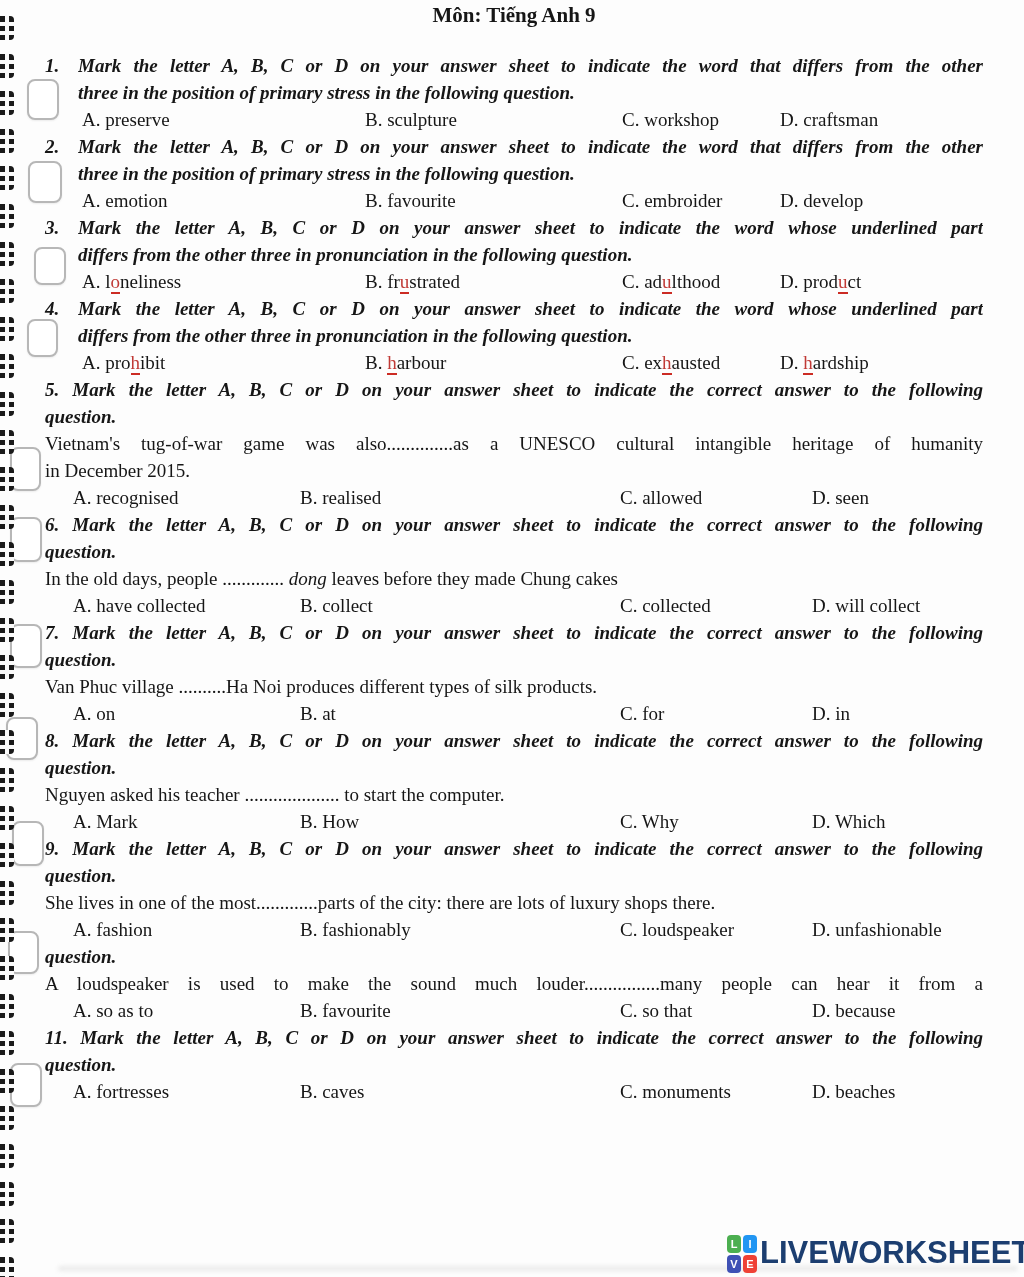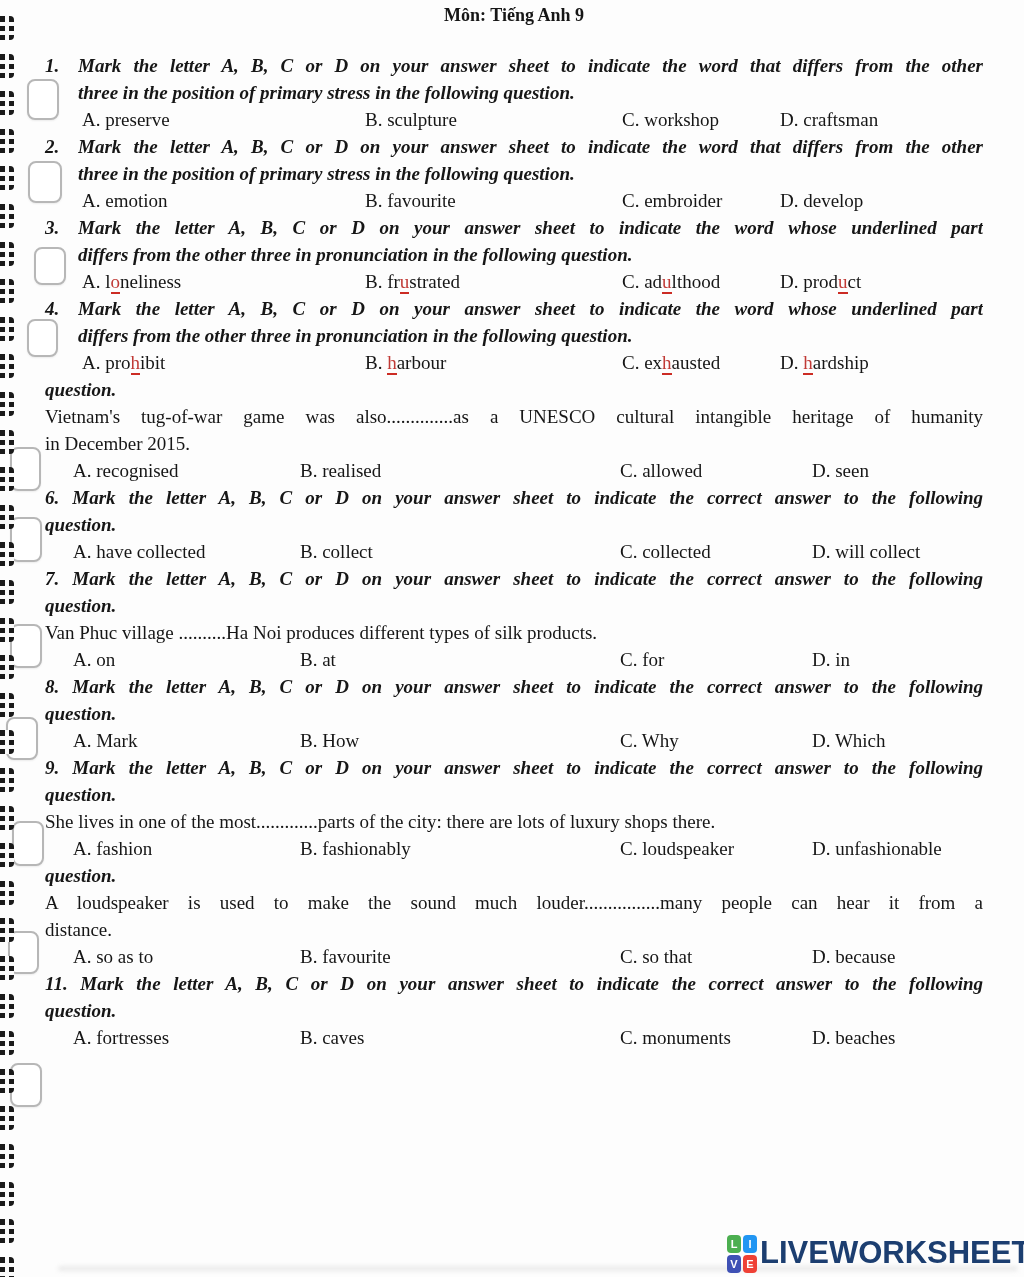--- a/index.html
+++ b/index.html
@@ -3,21 +3,21 @@
 <meta charset="utf-8">
 <style>
   html,body{margin:0;padding:0;}
   body{
     width:1024px;height:1277px;position:relative;overflow:hidden;
     background:#fdfdfd;color:#161616;
     font-family:"Liberation Serif", serif;
   }
   .content{position:absolute;left:45px;top:0;width:938px;}
   .title{
-    text-align:center;font-weight:bold;font-size:18px;line-height:24px;
+    text-align:center;font-weight:bold;font-size:21px;line-height:24px;
     margin:3px 0 25px 0;
   }
   .ln{height:27px;line-height:27px;font-size:19px;overflow:hidden;}
   .just{text-align:justify;text-align-last:justify;}
   .pi{font-weight:bold;font-style:italic;}
   .row{display:flex;}
   .num{flex:0 0 33px;width:33px;font-size:19px;line-height:27px;}
   .qt{flex:1;min-width:0;}
   .opts{position:relative;}
   .opt{position:absolute;white-space:nowrap;top:0;}
@@ -118,34 +118,36 @@
     </div>
     <div class="ln opts ta">
       <span class="opt o0"><span>A. pro</span><span class="rl">h</span><span>ibit</span></span>
       <span class="opt o1"><span>B. </span><span class="rl">h</span><span>arbour</span></span>
       <span class="opt o2"><span>C. ex</span><span class="rl">h</span><span>austed</span></span>
       <span class="opt o3"><span>D. </span><span class="rl">h</span><span>ardship</span></span>
     </div>
   </section>
 
   <section>
+    <div class="ln pi just">5. Mark the letter A, B, C or D on your answer sheet to indicate the correct answer to the following</div>
     <div class="ln pi">question.</div>
     <div class="ln just"><span>Vietnam's tug-of-war game was also..............as a UNESCO cultural intangible heritage of humanity</span><i></i><span></span></div>
     <div class="ln">in December 2015.</div>
     <div class="ln opts tb">
       <span class="opt o0"><span>A. recognised</span></span>
       <span class="opt o1"><span>B. realised</span></span>
       <span class="opt o2"><span>C. allowed</span></span>
       <span class="opt o3"><span>D. seen</span></span>
     </div>
   </section>
 
   <section>
     <div class="ln pi just">6. Mark the letter A, B, C or D on your answer sheet to indicate the correct answer to the following</div>
     <div class="ln pi">question.</div>
+    <div class="ln"><span>In the old days, people ............. </span><i>dong</i><span> leaves before they made Chung cakes</span></div>
     <div class="ln opts tb">
       <span class="opt o0"><span>A. have collected</span></span>
       <span class="opt o1"><span>B. collect</span></span>
       <span class="opt o2"><span>C. collected</span></span>
       <span class="opt o3"><span>D. will collect</span></span>
     </div>
   </section>
 
   <section>
     <div class="ln pi just">7. Mark the letter A, B, C or D on your answer sheet to indicate the correct answer to the following</div>
@@ -155,20 +157,21 @@
       <span class="opt o0"><span>A. on</span></span>
       <span class="opt o1"><span>B. at</span></span>
       <span class="opt o2"><span>C. for</span></span>
       <span class="opt o3"><span>D. in</span></span>
     </div>
   </section>
 
   <section>
     <div class="ln pi just">8. Mark the letter A, B, C or D on your answer sheet to indicate the correct answer to the following</div>
     <div class="ln pi">question.</div>
+    <div class="ln"><span>Nguyen asked his teacher .................... to start the computer.</span><i></i><span></span></div>
     <div class="ln opts tb">
       <span class="opt o0"><span>A. Mark</span></span>
       <span class="opt o1"><span>B. How</span></span>
       <span class="opt o2"><span>C. Why</span></span>
       <span class="opt o3"><span>D. Which</span></span>
     </div>
   </section>
 
   <section>
     <div class="ln pi just">9. Mark the letter A, B, C or D on your answer sheet to indicate the correct answer to the following</div>
@@ -178,21 +181,20 @@
       <span class="opt o0"><span>A. fashion</span></span>
       <span class="opt o1"><span>B. fashionably</span></span>
       <span class="opt o2"><span>C. loudspeaker</span></span>
       <span class="opt o3"><span>D. unfashionable</span></span>
     </div>
   </section>
 
   <section>
     <div class="ln pi">question.</div>
     <div class="ln just"><span>A loudspeaker is used to make the sound much louder................many people can hear it from a</span><i></i><span></span></div>
-    <div class="ln">distance.</div>
     <div class="ln opts tb">
       <span class="opt o0"><span>A. so as to</span></span>
       <span class="opt o1"><span>B. favourite</span></span>
       <span class="opt o2"><span>C. so that</span></span>
       <span class="opt o3"><span>D. because</span></span>
     </div>
   </section>
 
   <section>
     <div class="ln pi just">11. Mark the letter A, B, C or D on your answer sheet to indicate the correct answer to the following</div>

